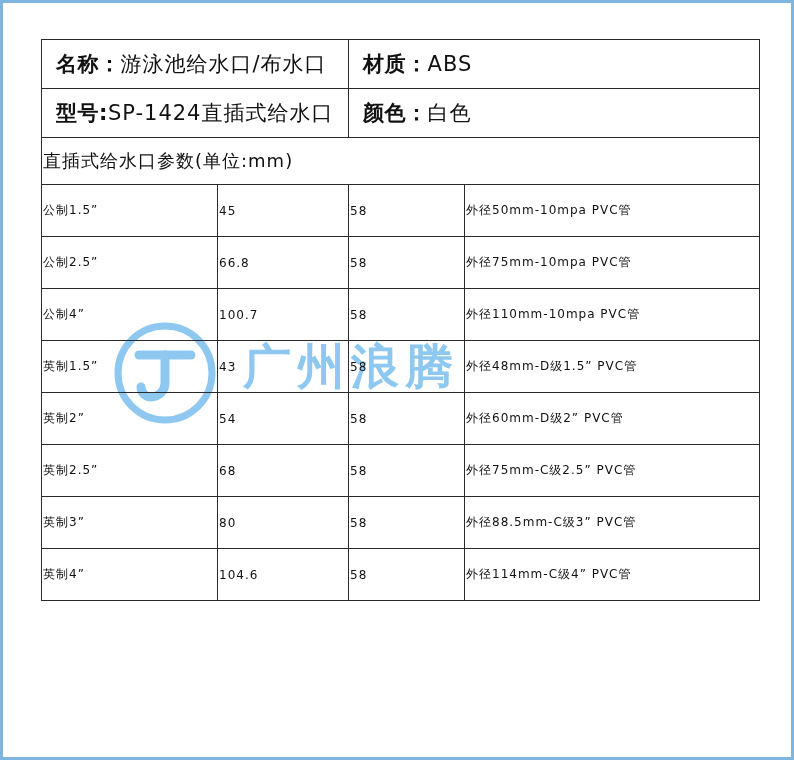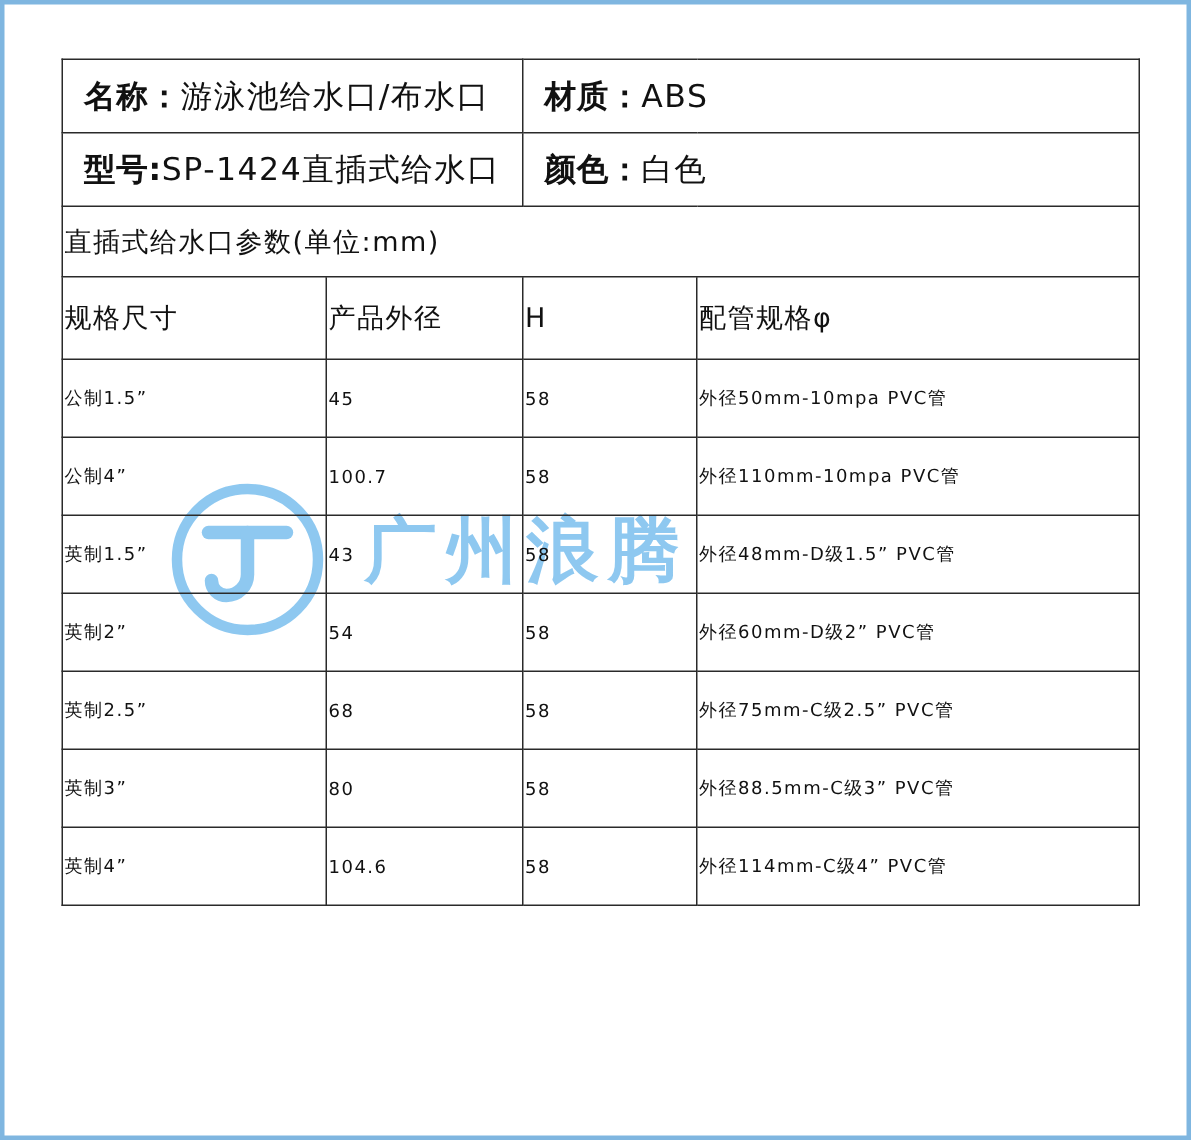--- a/index.html
+++ b/index.html
@@ -148,32 +148,32 @@
           <td class="cell-left" colspan="2">
             <span class="label-bold">型号:</span><span>SP-1424直插式给水口</span>
           </td>
           <td class="cell-left" colspan="2">
             <span class="label-bold">颜色：</span><span>白色</span>
           </td>
         </tr>
         <tr class="row-title">
           <td colspan="4">直插式给水口参数(单位:mm)</td>
         </tr>
-        <tr class="row-colhead">
-          <td>规格尺寸</td>
-          <td>产品外径</td>
-          <td>H</td>
-          <td>配管规格φ</td>
-        </tr>
 
         <tr class="row-data">
           <td>公制1.5”</td>
           <td>45</td>
           <td>58</td>
           <td>外径50mm-10mpa PVC管</td>
+        </tr>
+        <tr class="row-data">
+          <td>公制2.5”</td>
+          <td>66.8</td>
+          <td>58</td>
+          <td>外径75mm-10mpa PVC管</td>
         </tr>
         <tr class="row-data">
           <td>公制4”</td>
           <td>100.7</td>
           <td>58</td>
           <td>外径110mm-10mpa PVC管</td>
         </tr>
         <tr class="row-data">
           <td>英制1.5”</td>
           <td>43</td>

